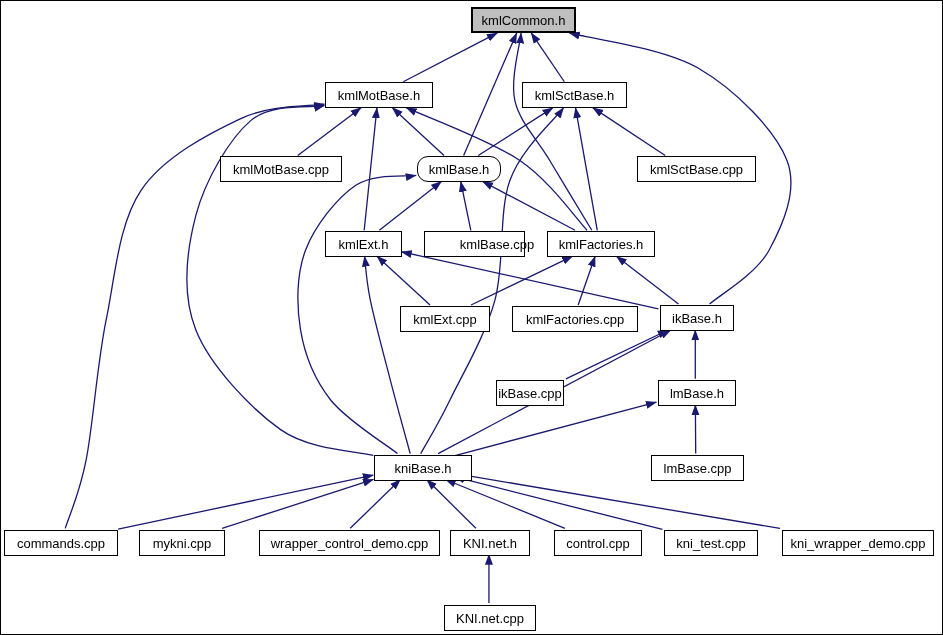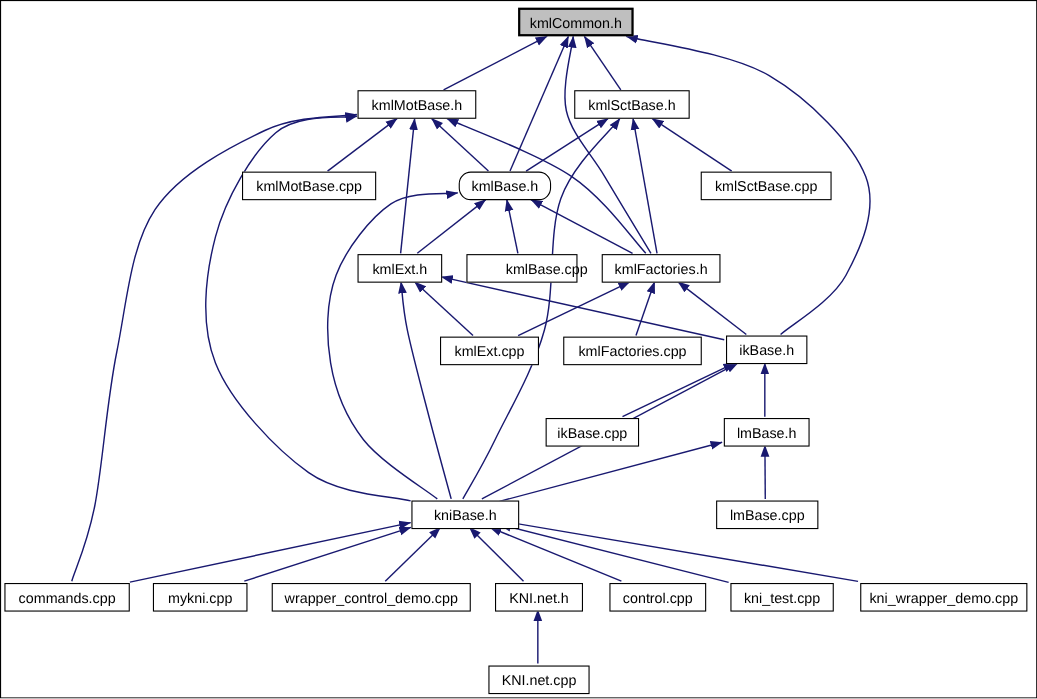--- a/index.html
+++ b/index.html
@@ -80,26 +80,26 @@
       <div class="node" style="left: 521px; top: 81px; width: 105px; height: 26px;">kmlSctBase.h</div>
       <div class="node" style="left: 219px; top: 155px; width: 122px; height: 26px;">kmlMotBase.cpp</div>
       <div class="node" style="left: 416px; top: 155px; width: 84px; height: 26px; border-radius: 11px;">kmlBase.h</div>
       <div class="node" style="left: 636px; top: 155px; width: 119px; height: 26px;">kmlSctBase.cpp</div>
       <div class="node" style="left: 324px; top: 230px; width: 77px; height: 26px;">kmlExt.h</div>
       <div class="node" style="left: 423px; top: 230px; width: 101px; height: 26px; padding-left: 45px;">kmlBase.cpp</div>
       <div class="node" style="left: 546px; top: 230px; width: 108px; height: 26px;">kmlFactories.h</div>
       <div class="node" style="left: 399px; top: 305px; width: 90px; height: 26px;">kmlExt.cpp</div>
       <div class="node" style="left: 511px; top: 305px; width: 126px; height: 26px;">kmlFactories.cpp</div>
       <div class="node" style="left: 659px; top: 304px; width: 74px; height: 26px;">ikBase.h</div>
-      <div class="node" style="left: 495px; top: 379px; width: 85px; height: 26px;">ikBase.cpp</div>
+      <div class="node" style="left: 495px; top: 379px; width: 68px; height: 26px;">ikBase.cpp</div>
       <div class="node" style="left: 657px; top: 379px; width: 78px; height: 26px; text-align: right;">lmBase.h</div>
       <div class="node" style="left: 650px; top: 454px; width: 93px; height: 26px;">lmBase.cpp</div>
       <div class="node" style="left: 373px; top: 454px; width: 98px; height: 26px;">kniBase.h</div>
       <div class="node" style="left: 3px; top: 529px; width: 114px; height: 26px;">commands.cpp</div>
       <div class="node" style="left: 138px; top: 529px; width: 86px; height: 26px;">mykni.cpp</div>
-      <div class="node" style="left: 246px; top: 529px; width: 181px; height: 26px;">wrapper_control_demo.cpp</div>
+      <div class="node" style="left: 258px; top: 529px; width: 181px; height: 26px;">wrapper_control_demo.cpp</div>
       <div class="node" style="left: 449px; top: 529px; width: 80px; height: 26px;">KNI.net.h</div>
       <div class="node" style="left: 553px; top: 529px; width: 88px; height: 26px;">control.cpp</div>
       <div class="node" style="left: 663px; top: 529px; width: 94px; height: 26px;">kni_test.cpp</div>
       <div class="node" style="left: 781px; top: 529px; width: 152px; height: 26px;">kni_wrapper_demo.cpp</div>
       <div class="node" style="left: 443px; top: 604px; width: 92px; height: 26px;">KNI.net.cpp</div>
     </div>
 </div>
 
 </body></html>

